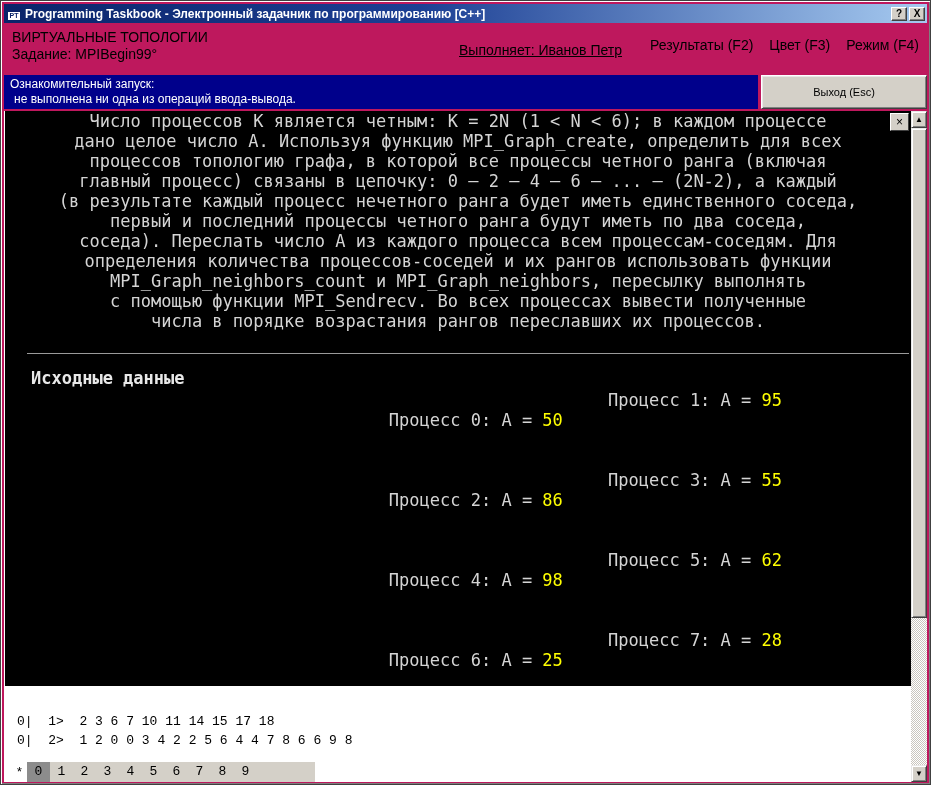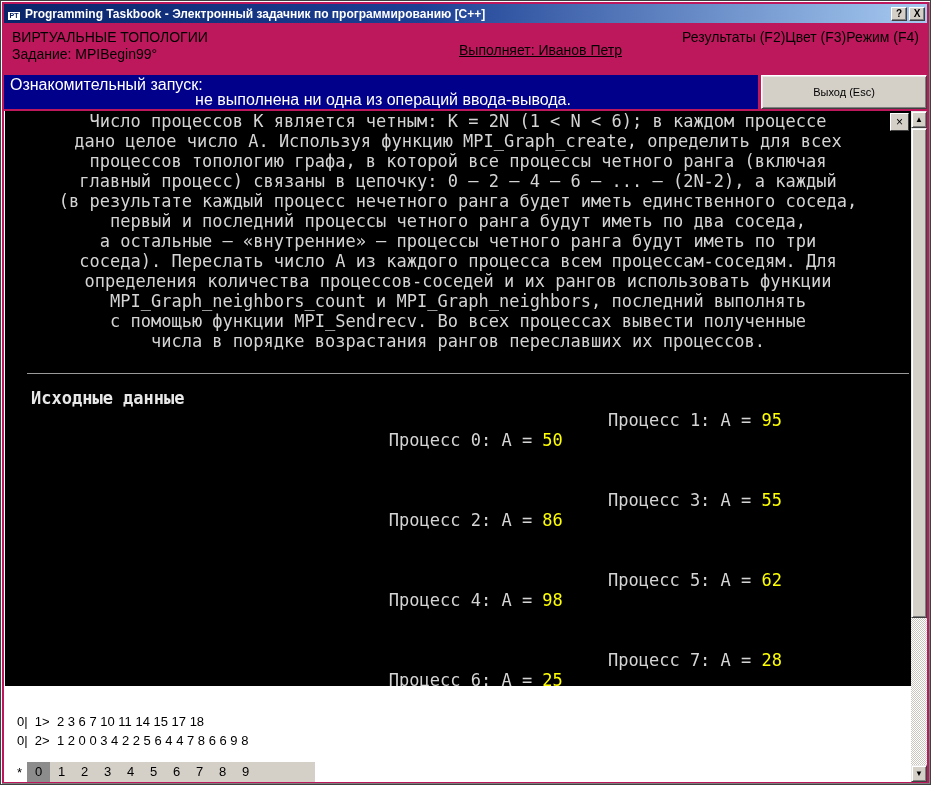--- a/index.html
+++ b/index.html
@@ -36,26 +36,26 @@
     border:1px solid; border-color:#ffffff #404040 #404040 #ffffff;
     box-shadow: inset -1px -1px 0 #808080;
     color:#000; font-size:10px; font-weight:bold;
     display:flex; align-items:center; justify-content:center;
   }
   
   .header { height:50px; position:relative; font-size:14px; color:#000; }
   .hdr-topic { position:absolute; top:6px; left:8px; }
   .hdr-task { position:absolute; top:23px; left:8px; }
   .hdr-student { position:absolute; top:19px; left:455px;text-decoration:underline; }
-  .hdr-menu { position:absolute; top:6px; right:8px; display:flex; }
+  .hdr-menu { position:absolute; top:14px; right:8px; display:flex; gap:16px; }
   .hdr-menu-item { cursor:default; }
   
   .status-row { display:flex; height:34px; margin-top:2px; }
-  .bluebar { flex:1; background:#00008B; color:#fff; font-size:16px; line-height:15px; padding:2px 6px; }
-  .bluebar .line2 { padding-left:4px;text-align:center; }
+  .bluebar { flex:1; background:#00008B; color:#fff; font-size:12px; line-height:15px; padding:2px 6px; }
+  .bluebar .line2 { padding-left:4px; }
   .exit-btn {
     width:166px; margin-left:3px;
     background:#D4D0C8; color:#000; font-size:11px;
     font-family:"Liberation Sans", sans-serif;
     border:1px solid; border-color:#ffffff #404040 #404040 #ffffff;
     box-shadow: inset 1px 1px 0 #e8e8e8, inset -1px -1px 0 #808080;
     display:flex; align-items:center; justify-content:center;
   }
   
   .main-row { display:flex; height:671px; margin-top:2px; }
@@ -77,21 +77,21 @@
   .task-block { text-align:center; }
   .sep { border-top:1px solid #9a9a9a; margin:22px 2px 0 22px; }
   .section-title { padding-left:26px; font-weight:bold; color:#E8E8E8; margin-top:14px; }
   .data-rows { margin-top:2px; }
   .data-row { position:relative; padding-left:261px; white-space:pre; }
   .rcell { position:absolute; left:603px; top:0; white-space:pre; }
   .val { color:#FFFF00; }
   
   .console {
     flex:1; background:#fff; color:#000;
-    font-family:Liberation Sans, sans-serif;
+    font-family:Liberation Mono, monospace;
     font-size:13px; padding-top:26px;
   }
   .console-line { white-space:pre; padding-left:12px; line-height:19px; }
   .tabbar { display:flex; align-items:center; margin-top:12px; padding-left:7px; }
   .star-tab { width:15px; text-align:center; font-size:13px; }
   .tabstrip { display:flex; background:#D4D0C8; padding-right:58px; height:20px; }
   .tab { width:23px; height:20px; line-height:20px; text-align:center; font-size:13px; color:#000; }
   .tab.selected { background:#8c8c8c; }
   
   .scrollbar { width:16px; display:flex; flex-direction:column; }
@@ -149,24 +149,23 @@
       <div class="terminal">
         <div class="term-close">×</div>
 
         <div class="task-block">
           <div>Число процессов K является четным: K = 2N (1 &lt; N &lt; 6); в каждом процессе</div>
           <div>дано целое число A. Используя функцию MPI_Graph_create, определить для всех</div>
           <div>процессов топологию графа, в которой все процессы четного ранга (включая</div>
           <div>главный процесс) связаны в цепочку: 0 — 2 — 4 — 6 — ... — (2N-2), а каждый</div>
           <div>(в результате каждый процесс нечетного ранга будет иметь единственного соседа,</div>
           <div>первый и последний процессы четного ранга будут иметь по два соседа,</div>
-          <div>а остальные — «внутренние» — процессы четного ранга будут иметь по три</div>
           <div>соседа). Переслать число A из каждого процесса всем процессам-соседям. Для</div>
           <div>определения количества процессов-соседей и их рангов использовать функции</div>
-          <div>MPI_Graph_neighbors_count и MPI_Graph_neighbors, последний выполнять</div>
+          <div>MPI_Graph_neighbors_count и MPI_Graph_neighbors, пересылку выполнять</div>
           <div>с помощью функции MPI_Sendrecv. Во всех процессах вывести полученные</div>
           <div>числа в порядке возрастания рангов переславших их процессов.</div>
         </div>
 
         <div class="sep"></div>
         <div class="section-title">Исходные данные</div>
         <div class="data-rows">
           <div class="data-row">
             <span><span>Процесс 0: A = </span><span class="val">50</span></span>
             <span class="rcell"><span>Процесс 1: A = </span><span class="val">95</span></span>

